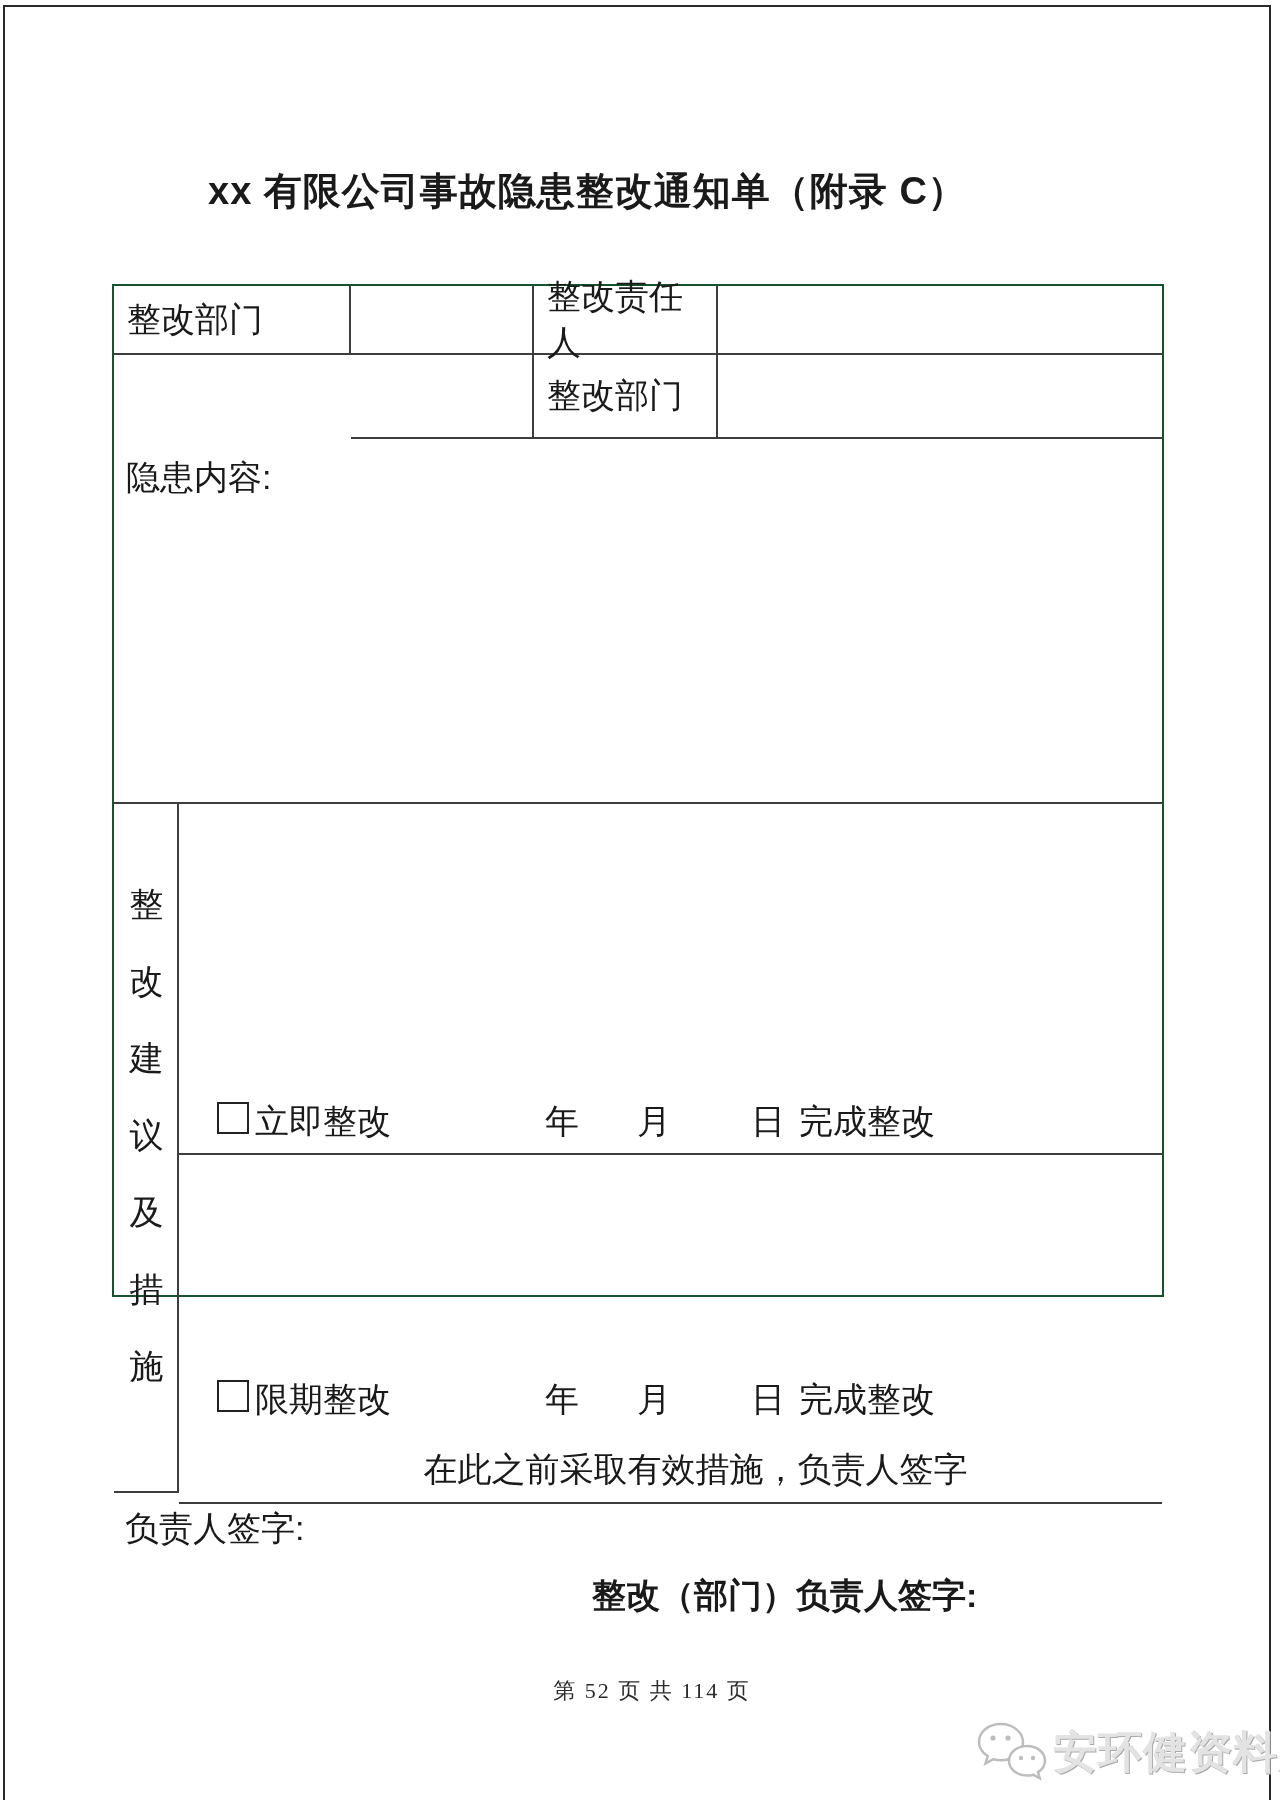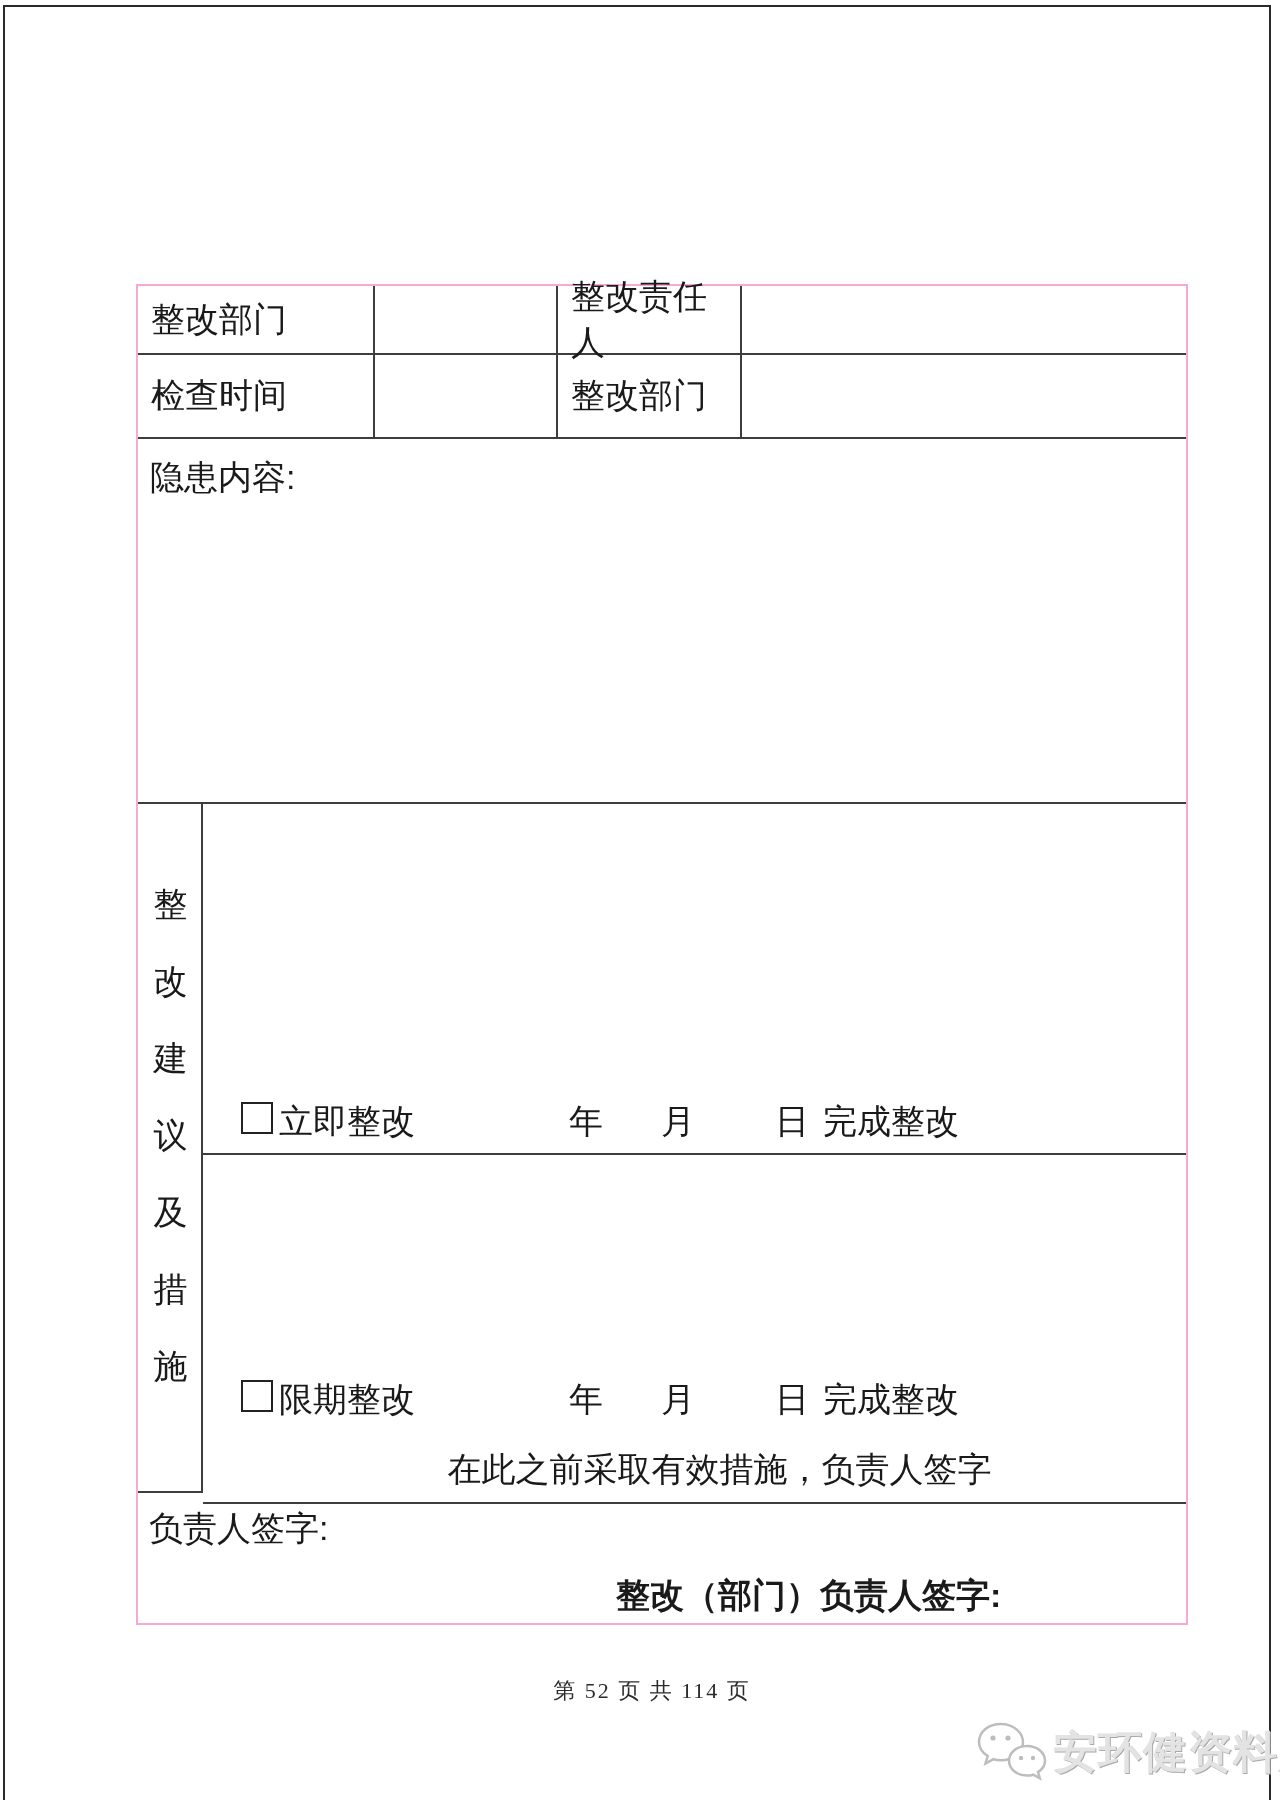--- a/index.html
+++ b/index.html
@@ -8,21 +8,21 @@
     font-family:"Liberation Sans","DejaVu Sans",sans-serif;color:#1a1a1a;
   }
   .abs{position:absolute;box-sizing:border-box;}
   
   #frame{left:3px;top:5px;width:1268px;height:1795px;
     border-left:2px solid #2a2a2a;border-top:2px solid #2a2a2a;border-right:2px solid #2a2a2a;}
   
   #title{left:208px;top:166px;width:900px;height:46px;font-size:38px;font-weight:bold;
     letter-spacing:1px;white-space:nowrap;}
   
-  #tbl{left:136px;top:284px;width:1052px;height:1341px;border:2px solid #f9a8d4;}
+  #tbl{left:112px;top:284px;width:1052px;height:1013px;border:2px solid #14532d;}
   .cell{position:absolute;box-sizing:border-box;font-size:34px;}
   .br{border-right:2px solid #3d3d3d;}
   .bb{border-bottom:2px solid #3d3d3d;}
   .lab{display:flex;align-items:center;padding-left:13px;}
   
   .r1{top:0;height:69px;}
   .r2{top:69px;height:84px;}
   .c1{left:0;width:237px;}
   .c2{left:237px;width:183px;}
   .c3{left:420px;width:184px;}
@@ -49,35 +49,33 @@
     text-shadow:1px 1px 0 #a9a9a9,-1px -1px 0 #ffffff;}
   #wm-icon{width:74px;height:72px;margin-right:4px;}
 </style>
 </head>
 <body>
 
 <div id="page">
 
   <div class="abs" id="frame"></div>
 
+  <div class="abs" id="title">xx 有限公司事故隐患整改通知单（附录 C）</div>
 
   <div class="abs" id="tbl">
 
     <div class="cell lab r1 c1 br bb">
       <span>整改部门</span>
     </div>
     <div class="cell r1 c2 br bb"></div>
     <div class="cell lab r1 c3 br bb">
       <span>整改责任人</span>
     </div>
     <div class="cell r1 c4 bb"></div>
 
-    <div class="cell lab r2 c1 br bb">
-      <span>检查时间</span>
-    </div>
     <div class="cell r2 c2 br bb"></div>
     <div class="cell lab r2 c3 br bb">
       <span>整改部门</span>
     </div>
     <div class="cell r2 c4 bb"></div>
 
     <div class="cell bb" id="hazard">
       <span>隐患内容:</span>
       <span></span>
     </div>

